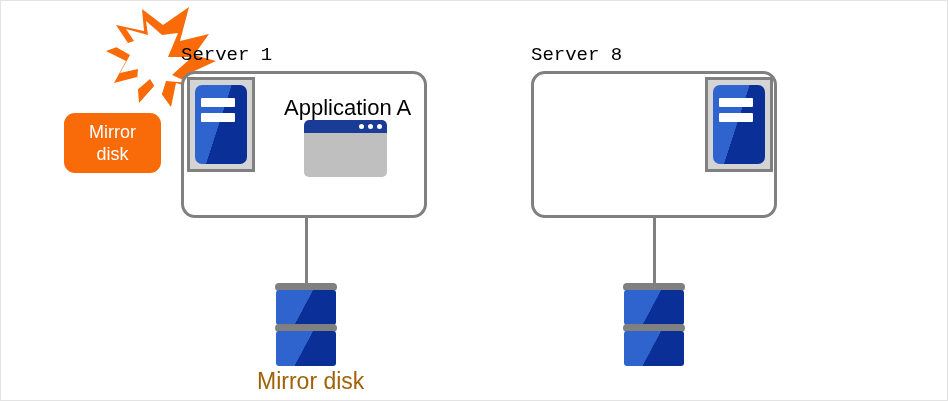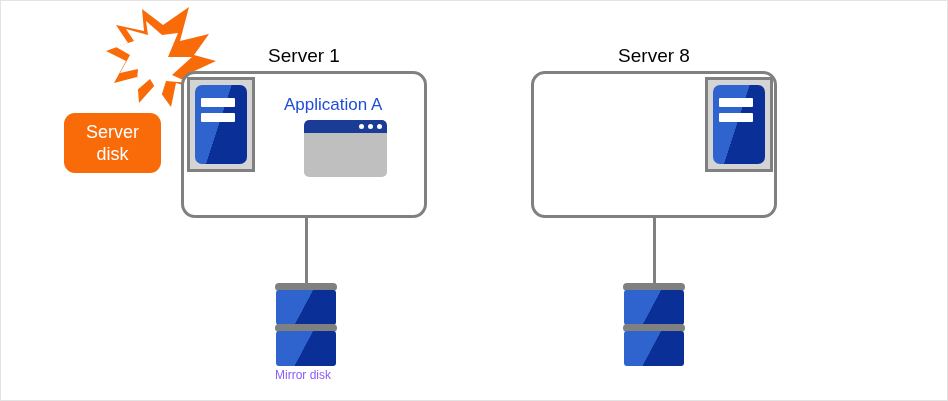--- a/index.html
+++ b/index.html
@@ -29,22 +29,22 @@
     box-sizing: border-box;
   }
   #server1-box { left: 180px; top: 70px; width: 246px; height: 147px; }
   #server2-box { left: 530px; top: 70px; width: 246px; height: 147px; }
 
   .server-title {
     position: absolute;
     font-size: 19px;
     color: #000000;
     white-space: nowrap;
-    text-align: center;
     line-height: 1;
+    font-family: Liberation Mono, monospace;
   }
   #server1-title { left: 180px; top: 45px; width: 246px; }
   #server2-title { left: 530px; top: 45px; width: 246px; }
 
   
   .machine-icon {
     position: absolute;
     background: #d4d4d4;
     border: 3px solid #808080;
     box-sizing: border-box;
@@ -98,22 +98,22 @@
     background: #ffffff;
   }
   #app-window .dot.d1 { right: 23px; }
   #app-window .dot.d2 { right: 14px; }
   #app-window .dot.d3 { right: 5px; }
 
   #app-label {
     position: absolute;
     left: 283px;
     top: 94px;
-    font-size: 17px;
-    color: #1d4ed8;
+    font-size: 22px;
+    color: #000000;
     white-space: nowrap;
   }
 
   
   .connector {
     position: absolute;
     width: 3px;
     background: #808080;
   }
   #connector1 { left: 304px; top: 217px; height: 68px; }
@@ -147,24 +147,23 @@
     border-radius: 3px;
     background: linear-gradient(118deg, #2f63cd 0%, #2f63cd 47%, #0a2f96 47.4%, #0a2f96 100%);
   }
   .disk-body.b1 { top: 7px; }
   .disk-body.b2 { top: 48px; }
 
   #mirror-label {
     position: absolute;
     left: 256px;
     top: 367px;
-    font-size: 12px;
-    color: #8b5cf6;
+    font-size: 23px;
+    color: #a16207;
     white-space: nowrap;
-    margin-left: 18px;
   }
 
   
   #server-down-badge {
     position: absolute;
     left: 63px;
     top: 112px;
     width: 97px;
     height: 60px;
     background: #f96a09;
@@ -194,21 +193,21 @@
 <div id="canvas">
 
   <div id="burst">
     <svg viewBox="0 0 110 120" width="110" height="120" aria-hidden="true">
       <polygon points="83,4 74,38 103,31 88,52 110,58 84,70 97,88 70,80 65,104 49,82 33,100 31,74 8,80 20,58 0,48 22,40 10,22 38,28 36,6 57,22" fill="#f96a09"></polygon>
       <polygon points="72,30 62,54 86,54 66,72 84,80 60,78 55,94 44,76 30,88 32,66 14,70 24,52 10,44 28,38 20,26 42,32 40,18 56,32" fill="#ffffff"></polygon>
     </svg>
   </div>
 
   <div id="server-down-badge">
-    <span>Server</span>
+    <span>Mirror</span>
     <span>disk</span>
   </div>
 
   <div id="server1-title" class="server-title">Server 1</div>
   <div id="server1-box" class="server-box"></div>
 
   <div id="server1-machine" class="machine-icon">
     <div class="machine-body">
       <div class="machine-slot s1"></div>
       <div class="machine-slot s2"></div>

